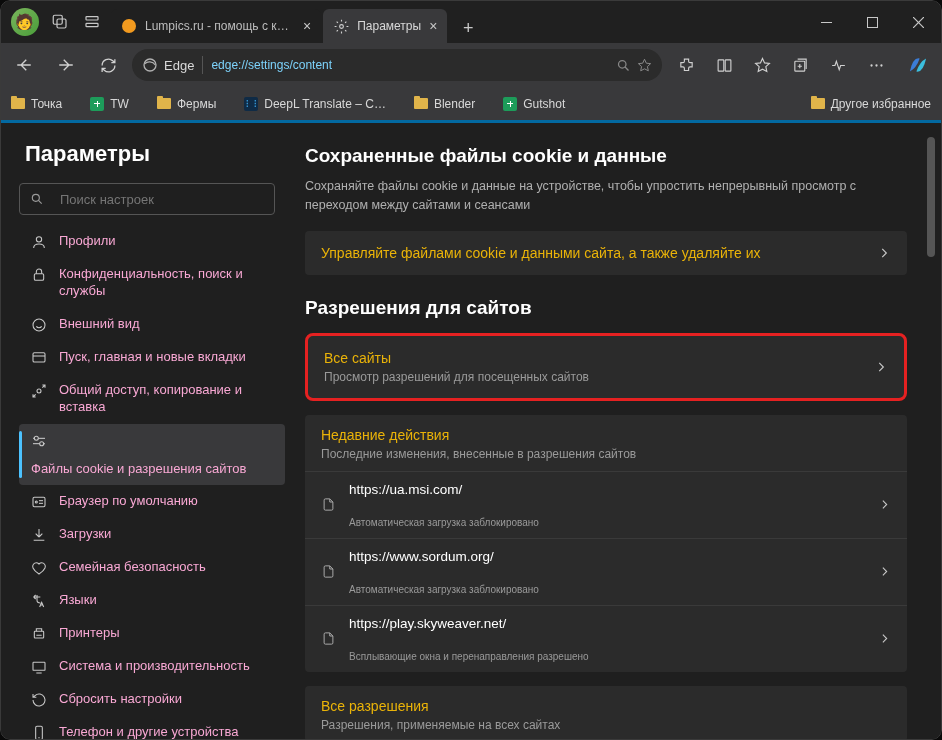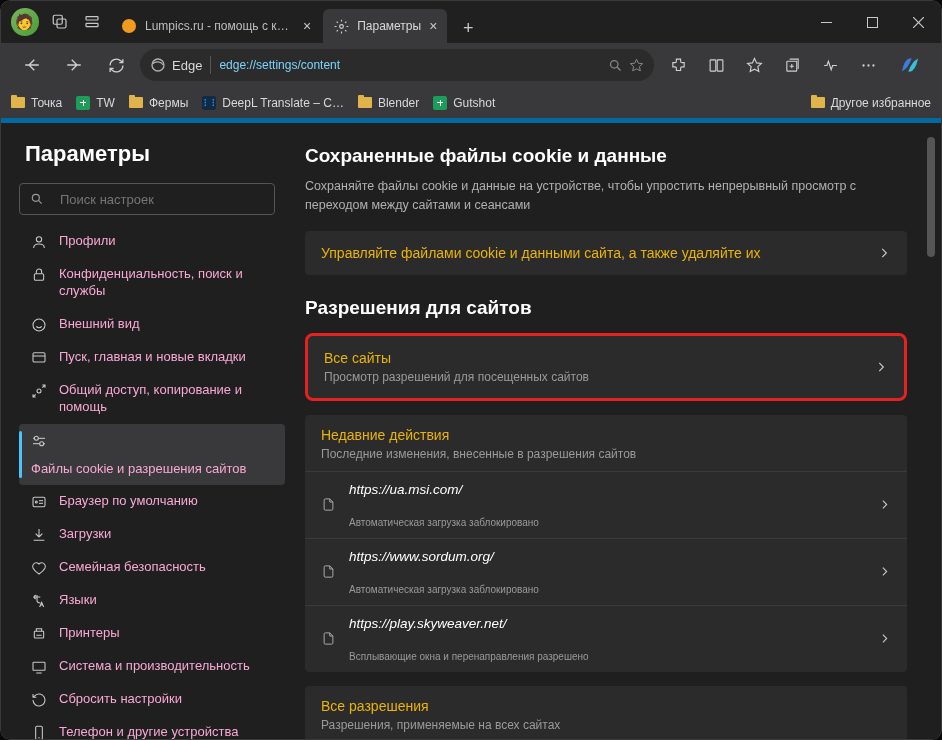--- a/index.html
+++ b/index.html
@@ -14,31 +14,31 @@
 .tab { display: flex; align-items: center; height: 34px; padding: 0 10px; background: #2b2b2b; border-radius: 6px 6px 0 0; margin-right: 2px; min-width: 0; max-width: 220px; gap: 8px; color:#d8d8d8; font-size: 12px; }
 .tab.inactive { background: #202020; color:#bdbdbd; }
 .tab.active { background: #39393b; }
 .tab-title { white-space: nowrap; overflow: hidden; text-overflow: ellipsis; max-width: 150px; }
 .tab-close { color:#c8c8c8; font-size: 14px; }
 .tab-favicon { width:16px; height:16px; display:flex; align-items:center; justify-content:center; }
 .newtab-btn { width: 30px; height: 30px; display:flex;align-items:center;justify-content:center; color:#c8c8c8; font-size: 18px; margin-left: 4px; border-radius: 4px; }
 .win-controls { margin-left: auto; display: flex; }
 .win-btn { width: 46px; height: 38px; display:flex;align-items:center;justify-content:center; color:#c8c8c8; }
 
-.toolbar { display:flex; align-items:center; height: 44px; background: #39393b; padding: 0 13px; gap: 6px; }
+.toolbar { display:flex; align-items:center; height: 44px; background: #39393b; padding: 0 5px; gap: 6px; }
 .t-btn { width: 36px; height: 36px; display:flex;align-items:center;justify-content:center; color:#d0d0d0; border-radius: 4px; }
 .address { flex: 1; display:flex; align-items:center; height: 32px; background: #2b2b2b; border-radius: 16px; padding: 0 10px; gap: 8px; color:#b8b8b8; font-size: 13px; }
 .address .edge-chip { display:flex; align-items:center; gap: 6px; color:#d8d8d8; }
 .address-sep { width:1px; height:18px; background:#555; }
 .addr-text { flex:1; color:#7dd3fc; font-size: 12px; }
 .addr-icons { display:flex; gap:6px; }
 .right-icons { display:flex; gap:2px; }
 .copilot { width: 36px; height: 36px; display:flex;align-items:center;justify-content:center; }
 
-.bookmarks { display:flex; align-items:center; height: 36px; background: #39393b; padding: 0 10px; gap: 14px; font-size: 12px; color:#d8d8d8; border-bottom: 5px solid #0369a1; }
+.bookmarks { display:flex; align-items:center; height: 36px; background: #39393b; padding: 0 10px; gap: 28px; font-size: 12px; color:#d8d8d8; border-bottom: 3px solid #0369a1; }
 .bm { display:flex; align-items:center; gap:6px; white-space:nowrap; }
 .bm-folder { width:14px; height:11px; background:#e0b44a; border-radius:1px; position:relative; }
 .bm-folder::before { content:''; position:absolute; top:-2px; left:0; width:6px; height:3px; background:#e0b44a; border-radius:1px 1px 0 0; }
 .bm-green { width:14px; height:14px; background:#1d9c5a; border-radius:2px; position:relative; display:flex;align-items:center;justify-content:center; }
 .bm-green::after { content:''; width:8px; height:8px; background:linear-gradient(#fff,#fff) center/6px 1px no-repeat, linear-gradient(#fff,#fff) center/1px 6px no-repeat; }
 .bm-deepl { width:14px; height:14px; background:#0f2b46; border-radius:2px; display:flex;align-items:center;justify-content:center;color:#3aa5e8;font-size:8px;font-weight:bold; }
 .bm-spacer { flex:1; }
 
 .content { flex:1; display:flex; background:#1f1f1f; overflow:hidden; }
 
@@ -61,21 +61,21 @@
 .card.highlighted { border: 3px solid #e52121; border-radius: 8px; }
 .card-body { flex:1; }
 .card-title { font-size: 14px; color:#eab308; font-weight:500; }
 .card-sub { font-size: 12px; color:#9a9a9a; margin-top: 4px; }
 .card-chevron { color:#c8c8c8; }
 .group { background:#2b2b2b; border-radius: 4px; overflow:hidden; margin-bottom: 14px; }
 .group-head { padding: 12px 16px 10px; }
 .group-row { display:flex; align-items:center; padding: 10px 16px; border-top: 1px solid #3a3a3a; gap: 12px; cursor:pointer; }
 .row-icon { width:16px; height:16px; color:#a8a8a8; }
 .row-body { flex:1; }
-.row-title { font-size: 13.5px; color:#fff; font-weight:500;font-style:italic; }
+.row-title { font-size: 13.5px; color:#fff; font-weight:500; }
 .row-sub { font-size: 10px; color:#9a9a9a; margin-top: 20px; }
 .vbar { position:absolute; right:6px; top:12px; bottom:12px; width:8px; background:#555; border-radius:4px; }
 svg { display:block; }
 </style>
 </head>
 <body>
 
 <div class="window">
   <div class="titlebar">
     <div class="titlebar-left">
@@ -303,21 +303,21 @@
             </span>
             <span>Пуск, главная и новые вкладки</span>
           </li>
           <li class="nav-item">
             <span class="nav-icon">
               <svg width="16" height="16" viewBox="0 0 24 24" fill="none" stroke="currentColor" stroke-width="1.6">
                 <circle cx="12" cy="12" r="3"></circle>
                 <path d="M17 7l4-4M17 3h4v4M7 17l-4 4M3 17v4h4"></path>
               </svg>
             </span>
-            <span>Общий доступ, копирование и помощь</span>
+            <span>Общий доступ, копирование и вставка</span>
           </li>
           <li class="nav-item active">
             <span class="nav-icon">
               <svg width="16" height="16" viewBox="0 0 24 24" fill="none" stroke="currentColor" stroke-width="1.6">
                 <circle cx="8" cy="8" r="3"></circle>
                 <circle cx="16" cy="16" r="3"></circle>
                 <line x1="3" y1="8" x2="5" y2="8"></line>
                 <line x1="11" y1="8" x2="21" y2="8"></line>
                 <line x1="3" y1="16" x2="13" y2="16"></line>
                 <line x1="19" y1="16" x2="21" y2="16"></line>

